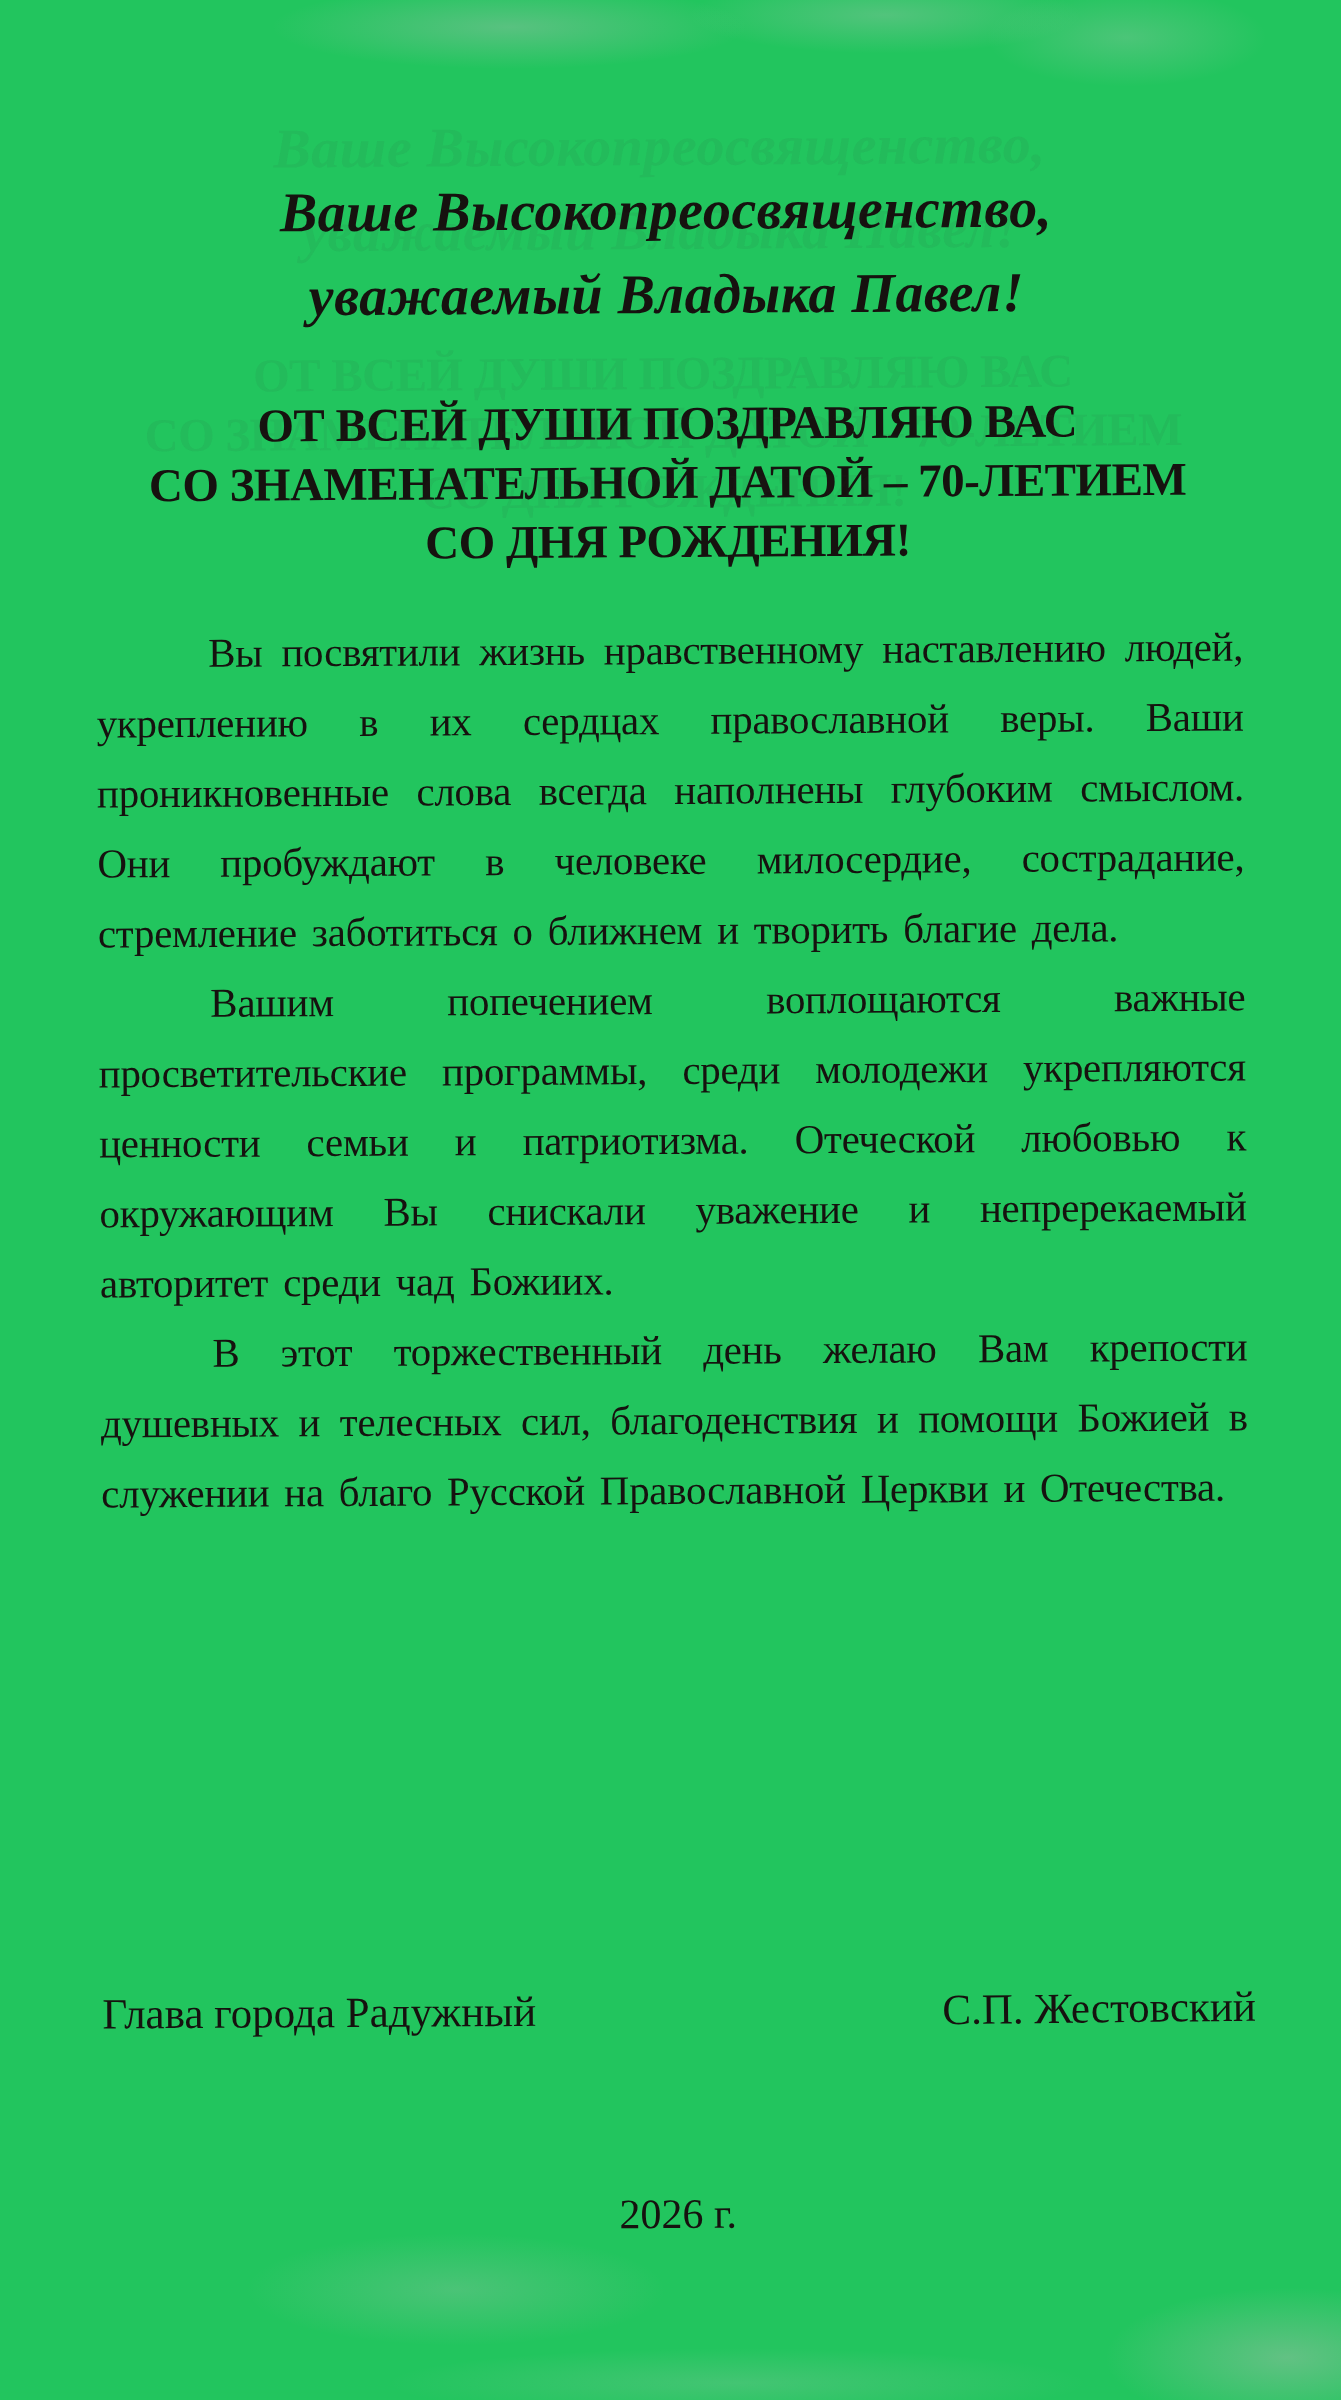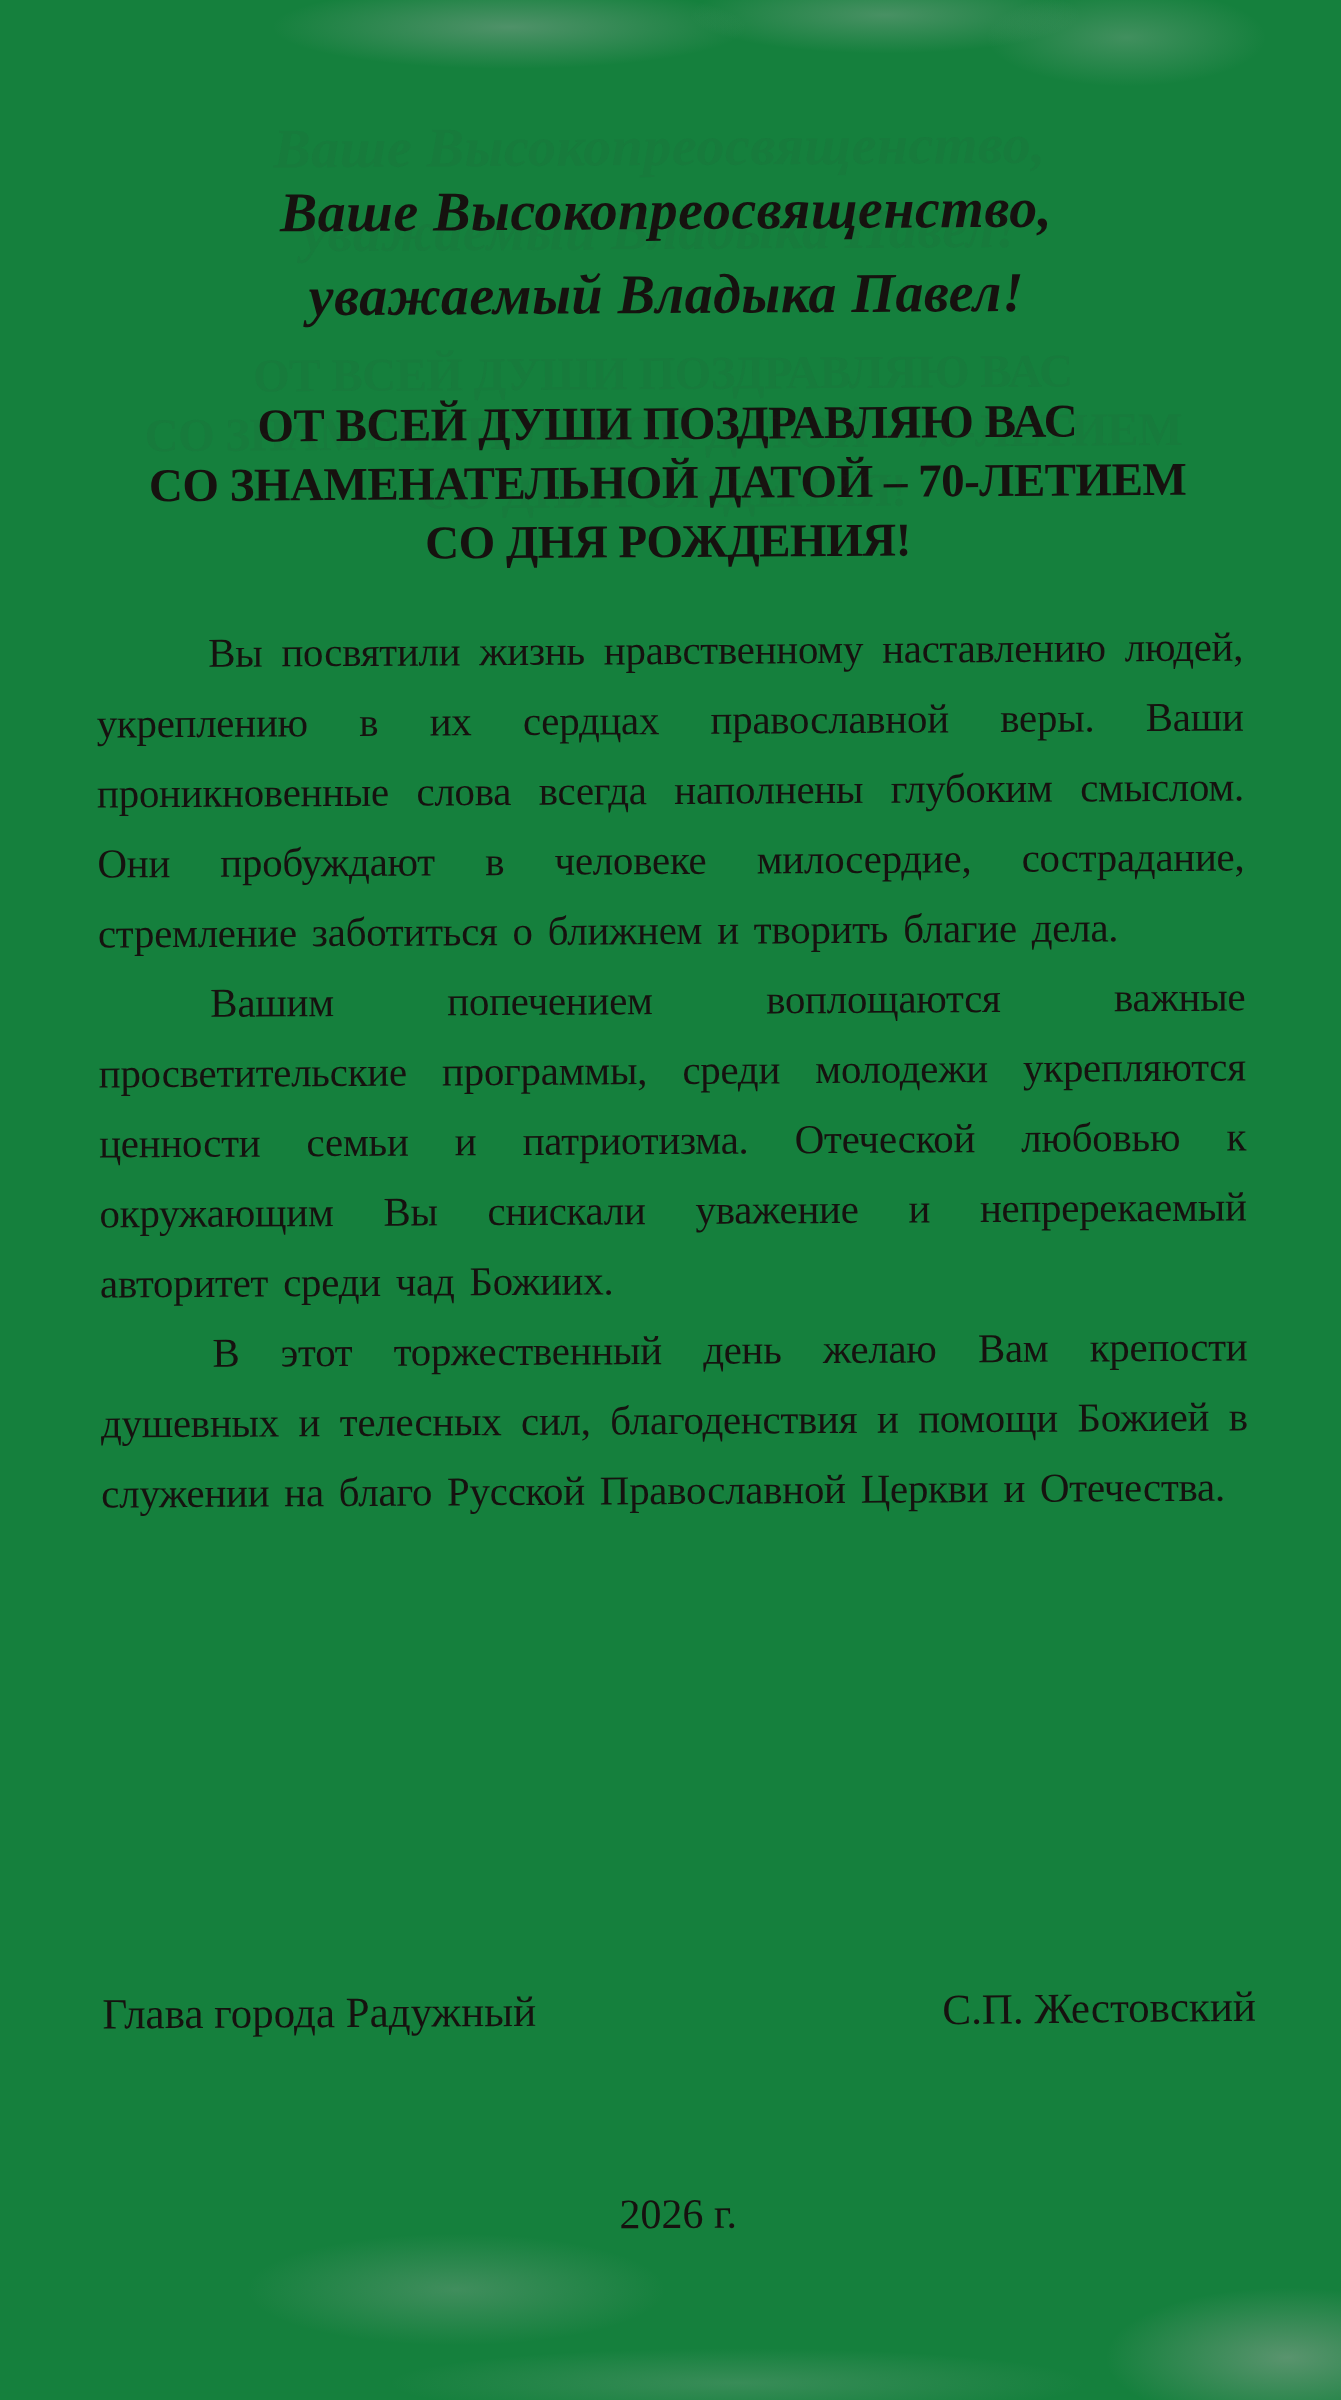--- a/index.html
+++ b/index.html
@@ -5,21 +5,21 @@
   html, body {
     margin: 0;
     padding: 0;
     background: #e8e8e8;
   }
   .page {
     position: relative;
     width: 1341px;
     height: 2400px;
     margin: 0 auto;
-    background: #15803d;
+    background: #22c55e;
     overflow: hidden;
     font-family: "Liberation Serif", "DejaVu Serif", serif;
     color: #16120f;
   }
   
   .scan-bleed-top {
     position: absolute;
     top: 0; left: 0;
     width: 100%; height: 150px;
     background:

